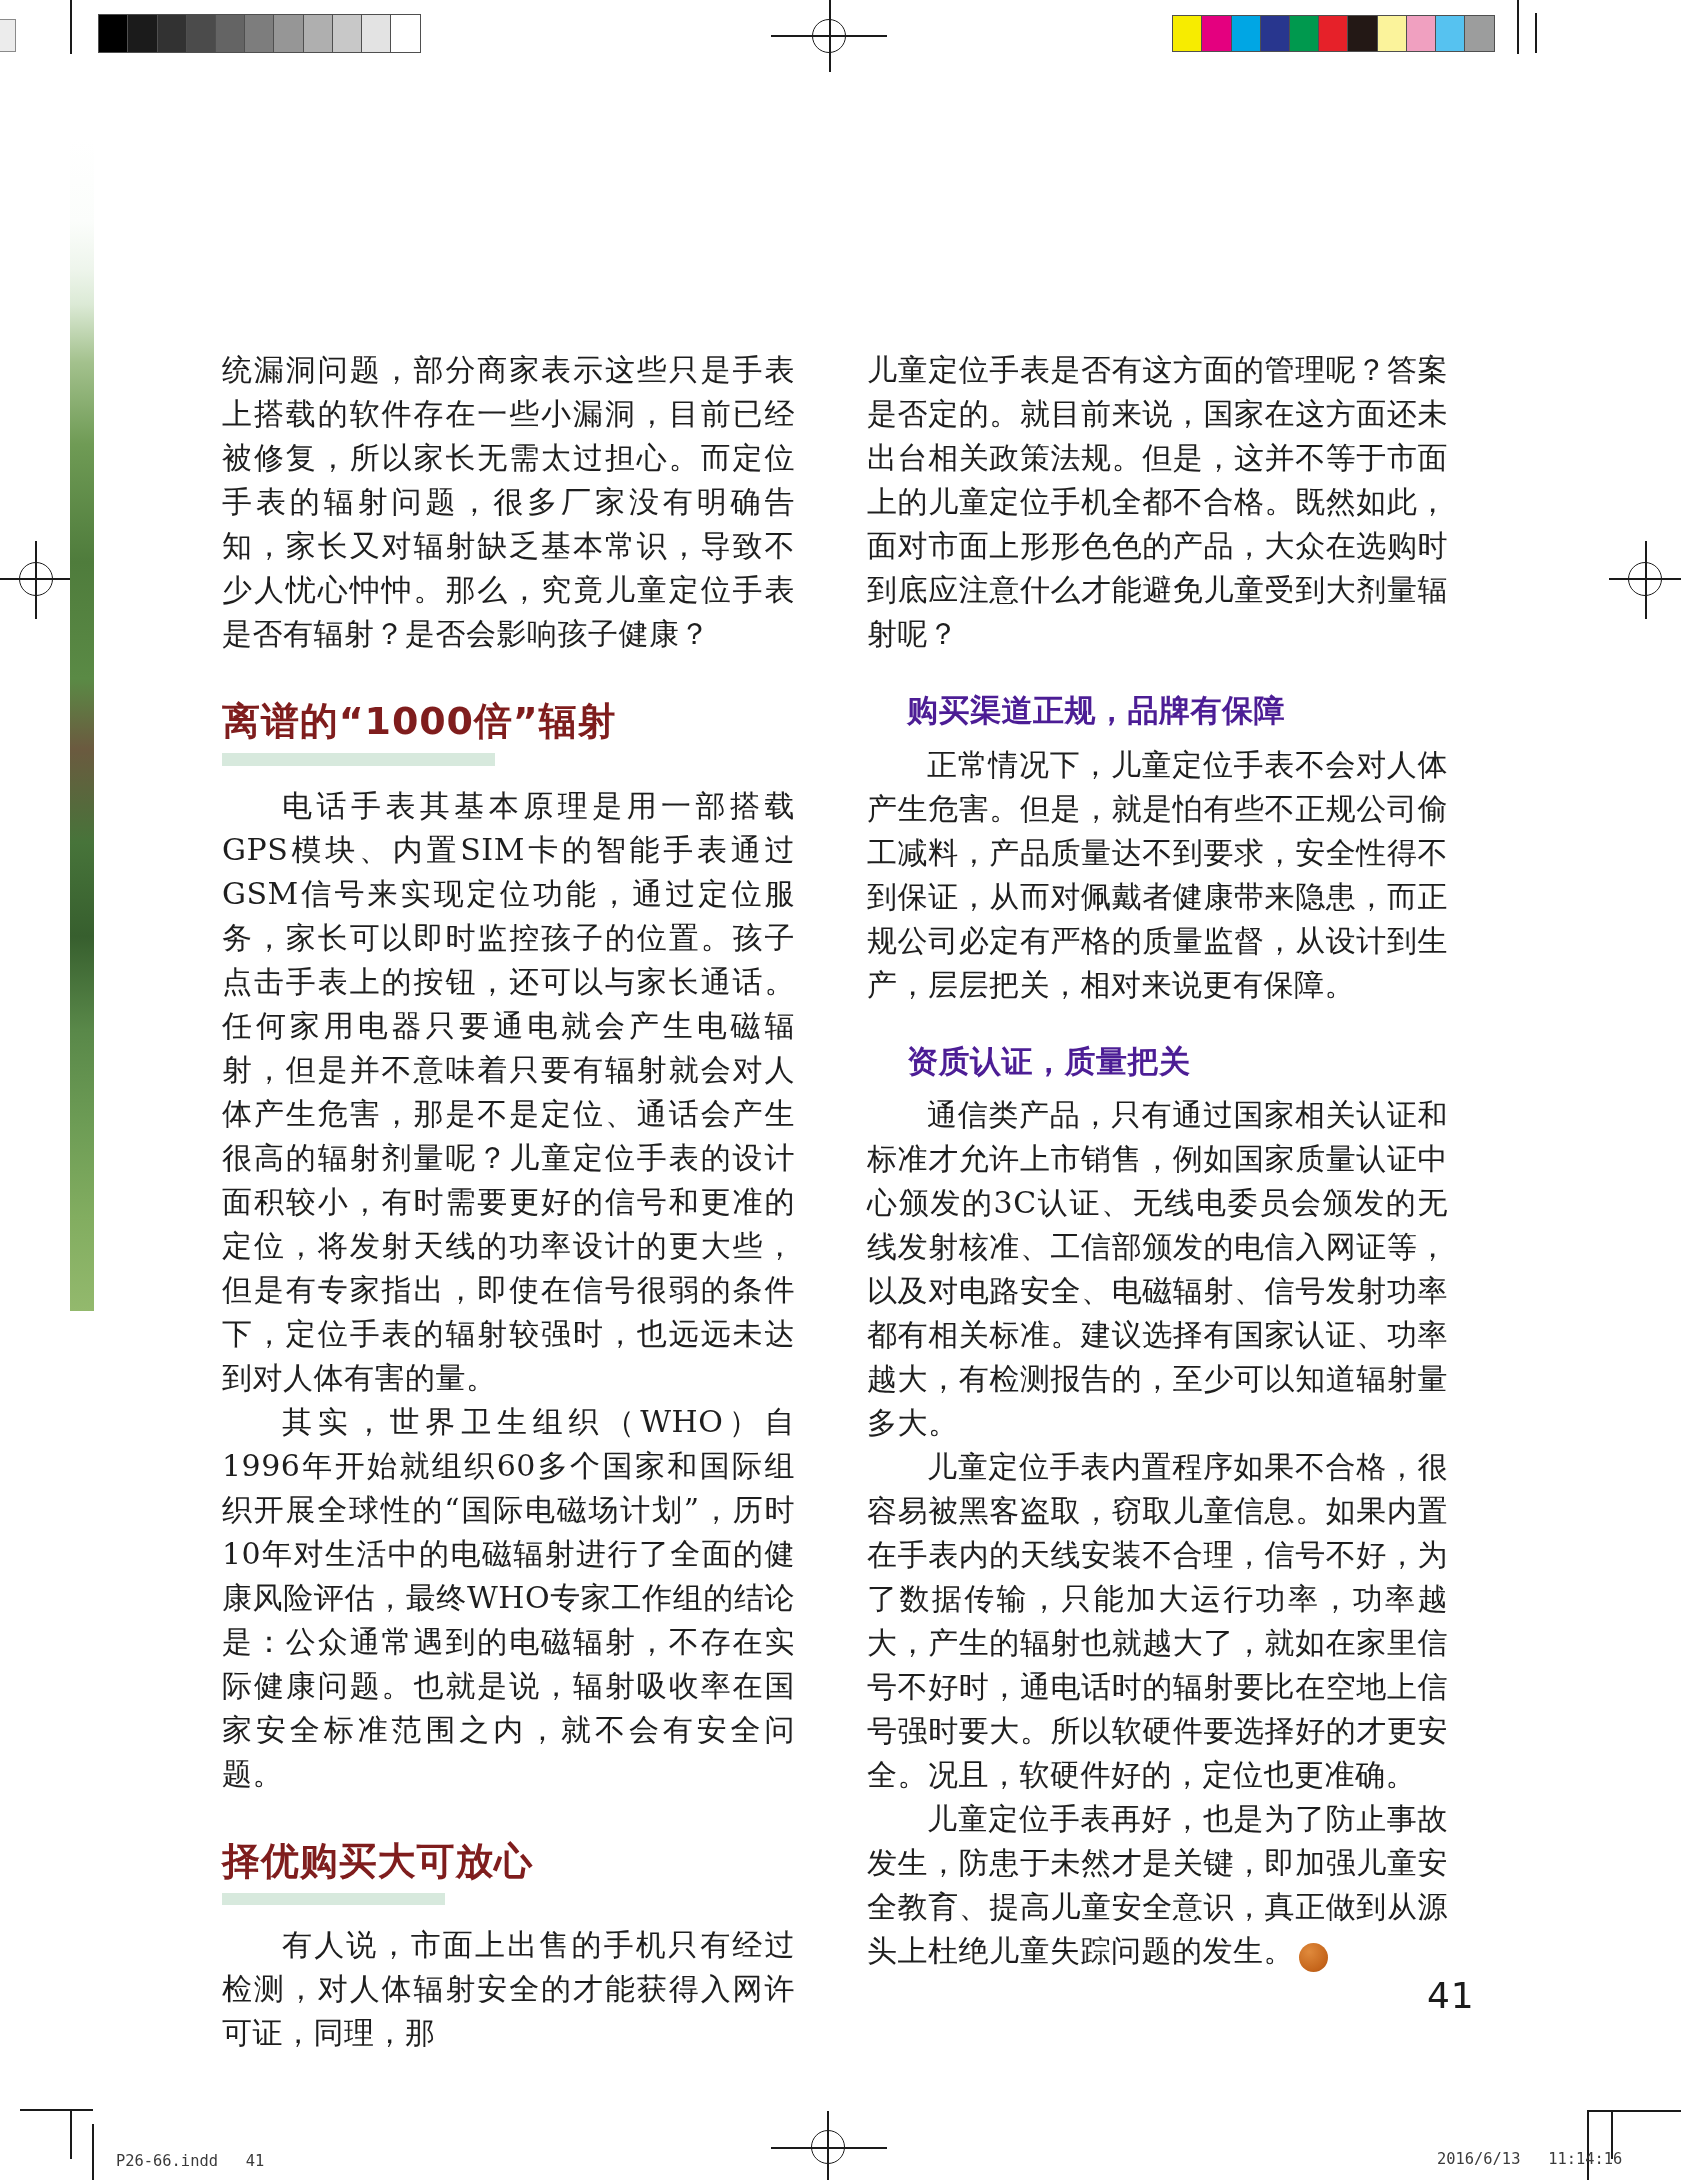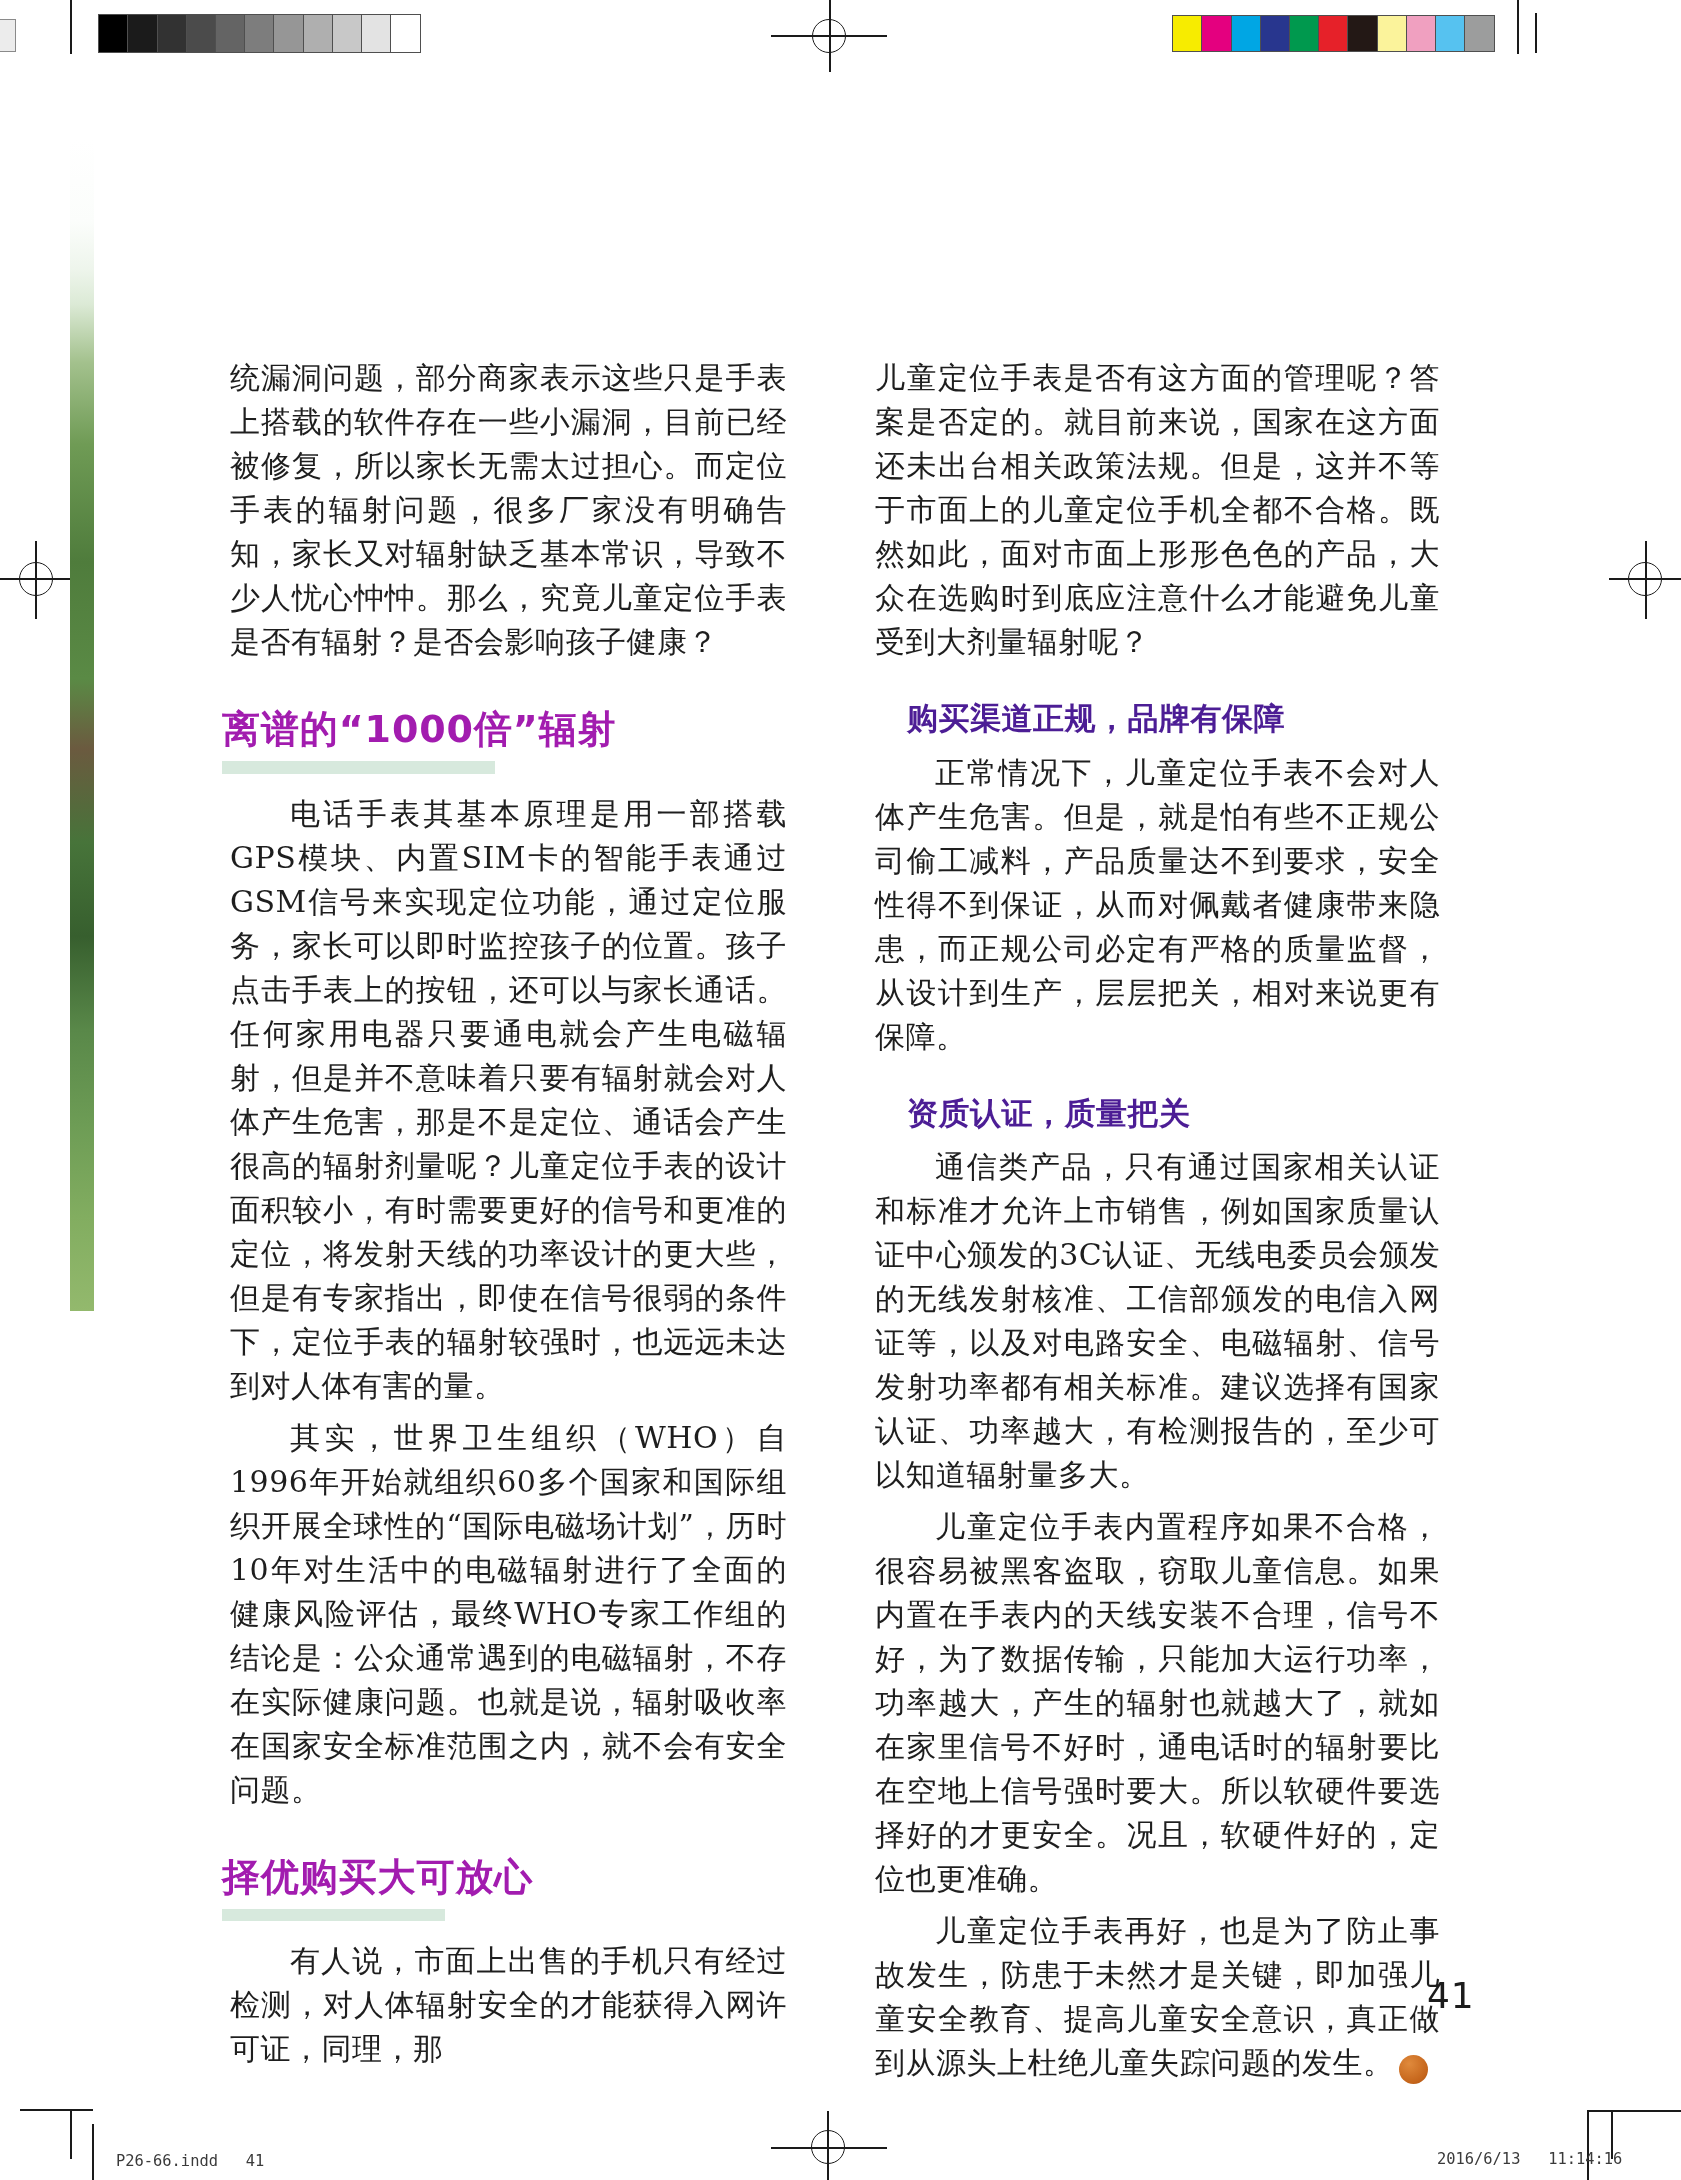--- a/index.html
+++ b/index.html
@@ -26,26 +26,26 @@
       #ffffff 0%,#fbfdfb 7%,#eef5ec 11%,#dcead6 14%,#a3c18d 19%,
       #6f9b55 26%,#4f7c3c 36%,#5a8a45 46%,#6b5a3f 52%,#47743a 60%,
       #375f2e 68%,#598849 76%,#6d9c55 84%,#82ad60 92%,#93b96d 100%);
   }
   
   .col{position:absolute;top:348px;}
   .col-left{left:222px;width:573px;}
   .col-right{left:867px;width:581px;}
   .body{
     font-family:"DejaVu Serif","Liberation Serif",serif;
-    font-size:30px;line-height:44px;margin:8px;color:#1e1e1e;
+    font-size:30px;line-height:44px;margin:0;color:#1e1e1e;
     text-align:justify;text-indent:2em;letter-spacing:0.5px;
   }
   .noindent{text-indent:0;}
   .h1{
-    font-size:38px;line-height:45px;font-weight:bold;color:#a21caf;
+    font-size:38px;line-height:45px;font-weight:bold;color:#7f1d1d;
     margin:43px 0 0 0;letter-spacing:0.9px;
   }
   .h1-bar{width:273px;height:12.7px;background:#d7e9dd;margin:9px 0 18px 0;}
   .sub{
     font-size:31px;line-height:40px;font-weight:bold;color:#4c1d95;
     margin:34px 0 12.7px 0;padding-left:40px;letter-spacing:0.5px;
   }
   .endmark{
     display:inline-block;width:29px;height:29px;border-radius:50%;
     background:radial-gradient(circle at 35% 30%,#e08a3c,#c4641a 70%,#9e4d12);

